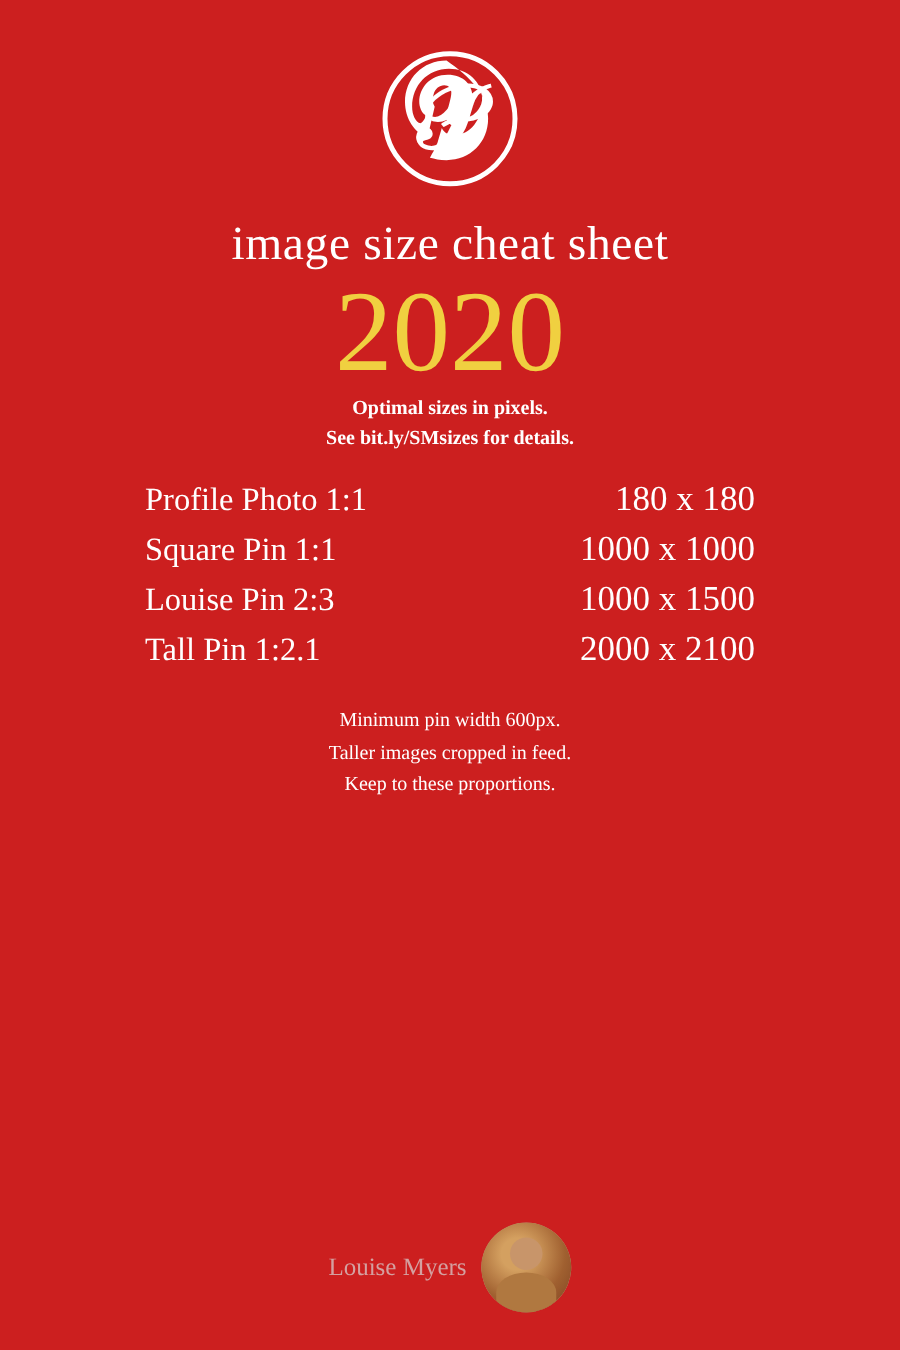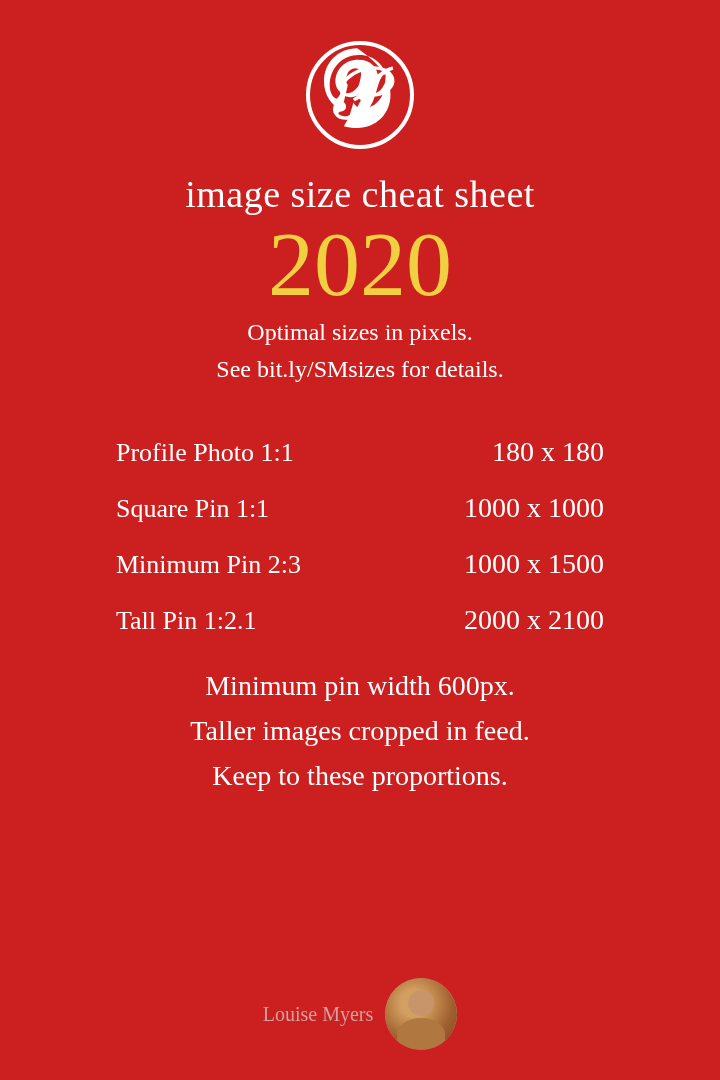--- a/index.html
+++ b/index.html
@@ -55,39 +55,38 @@
       font-size: 92px;
       font-weight: 400;
       font-family: Georgia, serif;
       text-align: left;
       line-height: 1.0;
       margin-bottom: 4px;
     }
 
     .subtitle {
       color: #ffffff;
-      font-size: 24px;
-      font-weight: 400;
+      font-size: 16px;
+      font-weight: 700;
       font-family: Georgia, serif;
       text-align: center;
       line-height: 1.55;
-      margin-bottom: 28px;
+      margin-bottom: 16px;
     }
 
     .sizes-table {
       width: 100%;
       margin-bottom: 24px;
     }
 
     .size-row {
       display: flex;
       justify-content: space-between;
       align-items: baseline;
       padding: 4px 10px;
-      margin-top: 16px;
     }
 
     .size-label {
       color: #ffffff;
       font-size: 26px;
       font-family: Georgia, serif;
       font-weight: 400;
       flex: 0 0 auto;
     }
 
@@ -100,21 +99,21 @@
       flex: 0 0 auto;
     }
 
     .notes-section {
       text-align: center;
       margin-bottom: 28px;
     }
 
     .note-text {
       color: #ffffff;
-      font-size: 28px;
+      font-size: 16px;
       font-family: Georgia, serif;
       font-weight: 400;
       line-height: 1.6;
     }
 
     .footer {
       display: flex;
       align-items: center;
       justify-content: flex-end;
       gap: 12px;
@@ -202,21 +201,21 @@
   <div class="sizes-table">
   <div class="size-row">
         <span class="size-label">Profile Photo 1:1</span>
         <span class="size-value">180  x  180</span>
       </div>
       <div class="size-row">
         <span class="size-label">Square Pin 1:1</span>
         <span class="size-value">1000  x  1000</span>
       </div>
       <div class="size-row">
-        <span class="size-label">Minimum Pin 2:3</span>
+        <span class="size-label">Louise Pin 2:3</span>
         <span class="size-value">1000  x  1500</span>
       </div>
       <div class="size-row">
         <span class="size-label">Tall Pin 1:2.1</span>
         <span class="size-value">2000  x  2100</span>
       </div>
     </div>
 
   <div class="notes-section">
   <div class="note-text">Minimum pin width 600px.</div>

